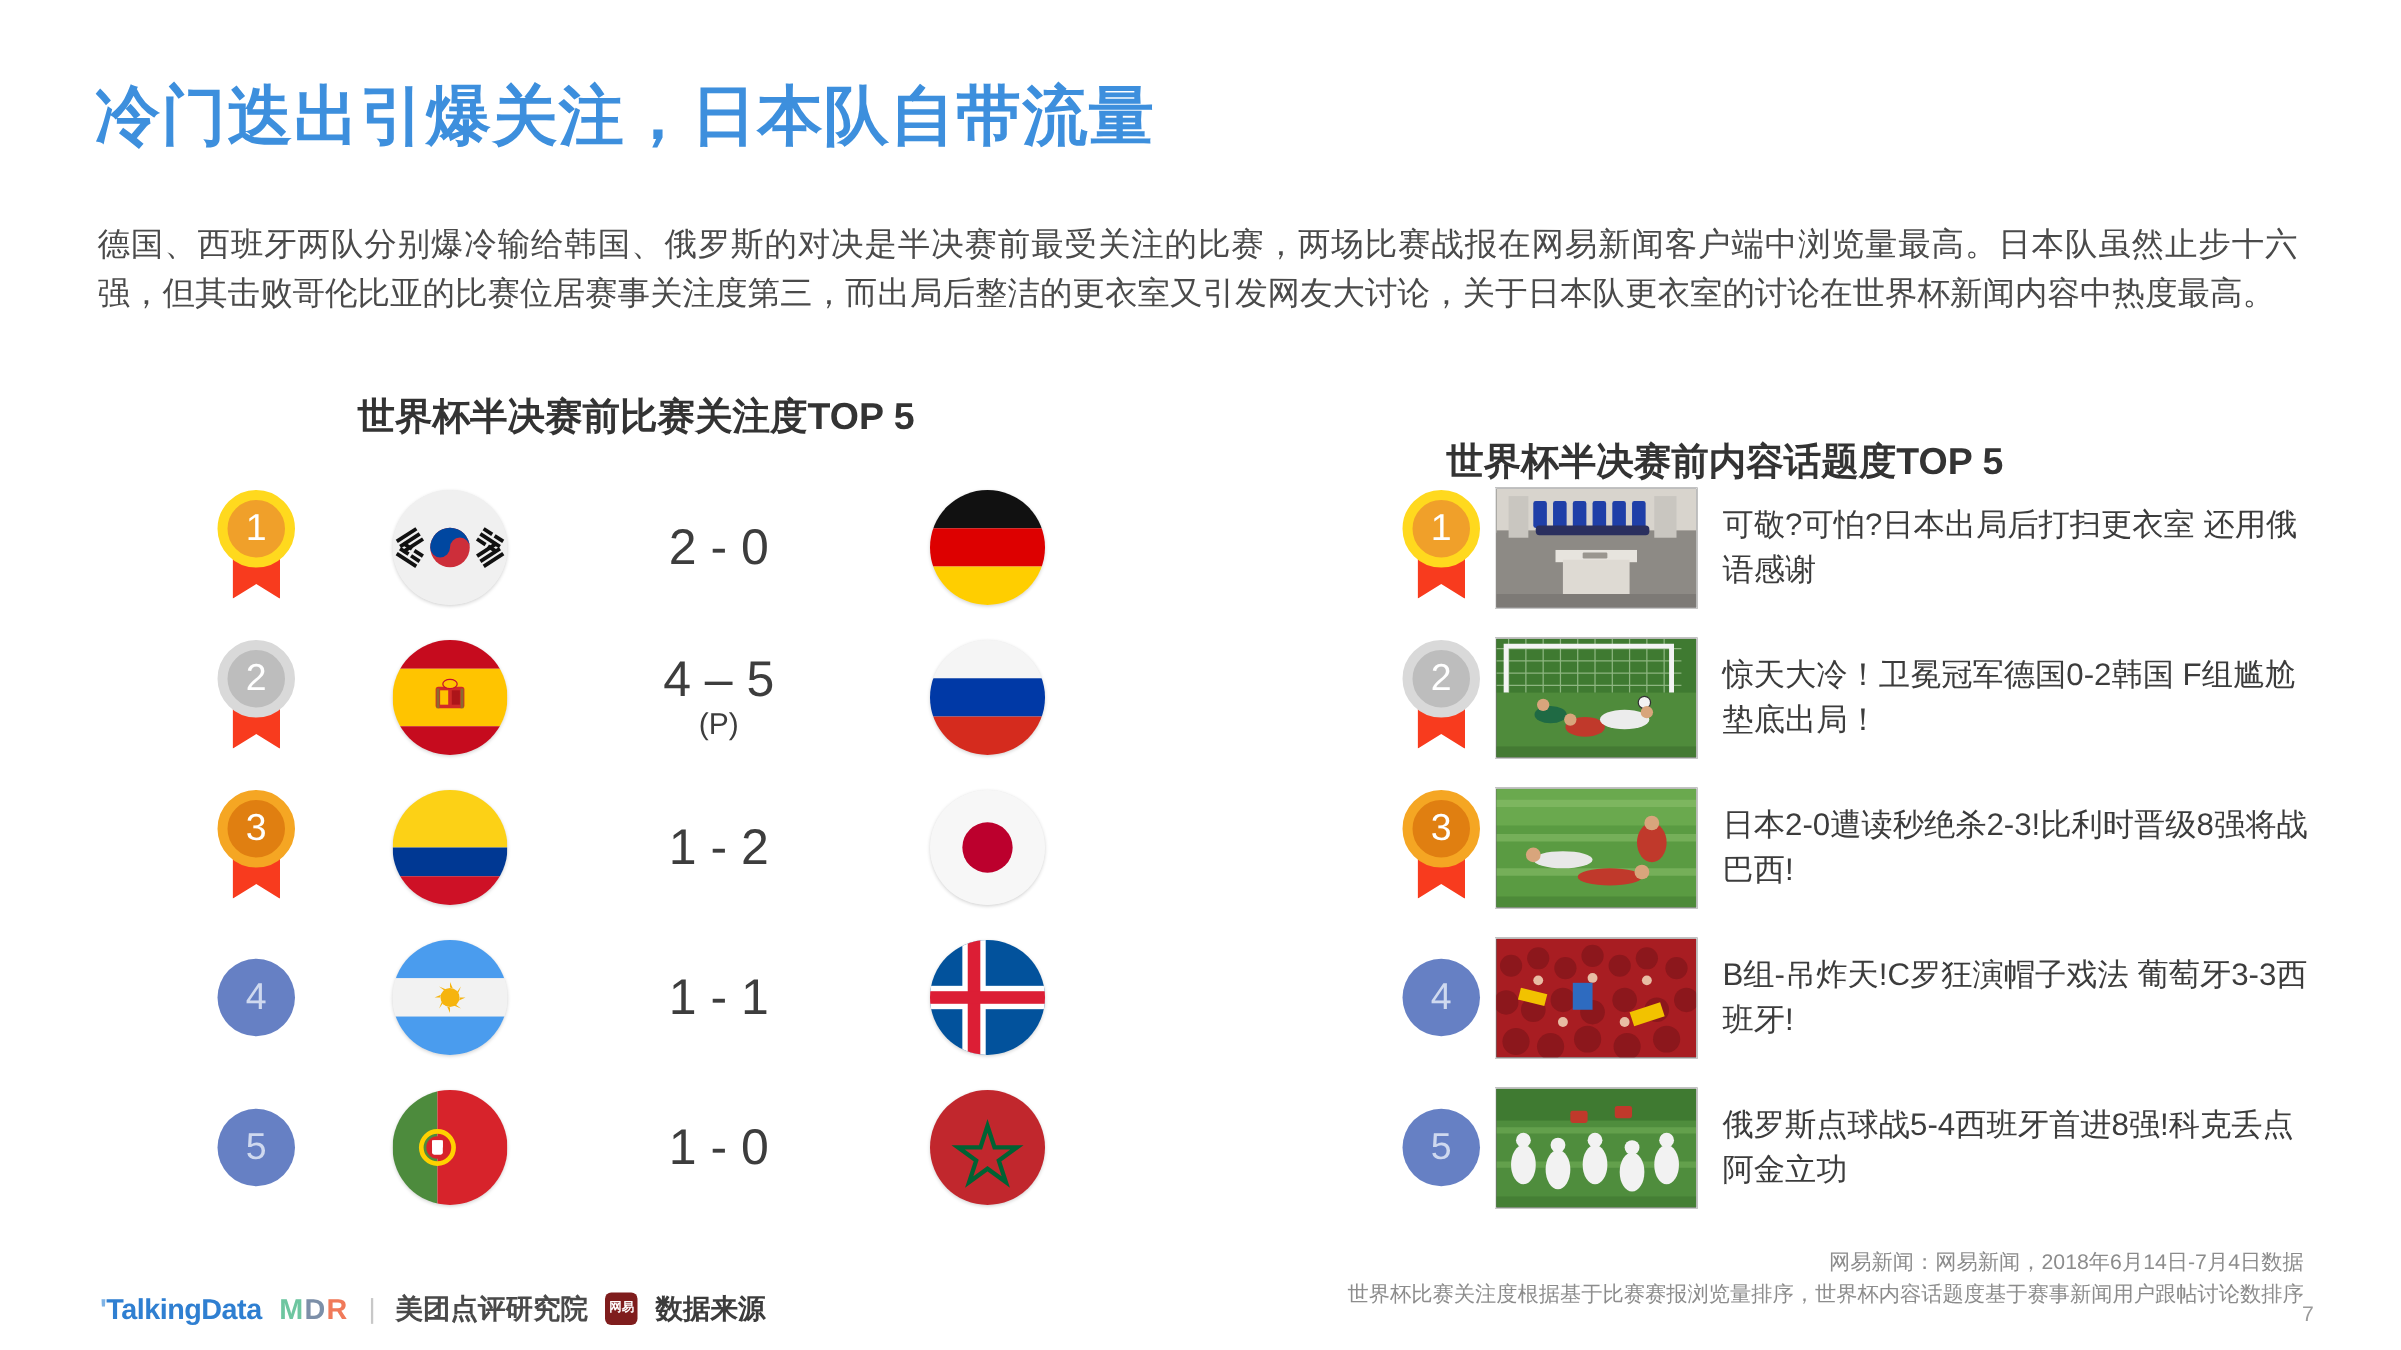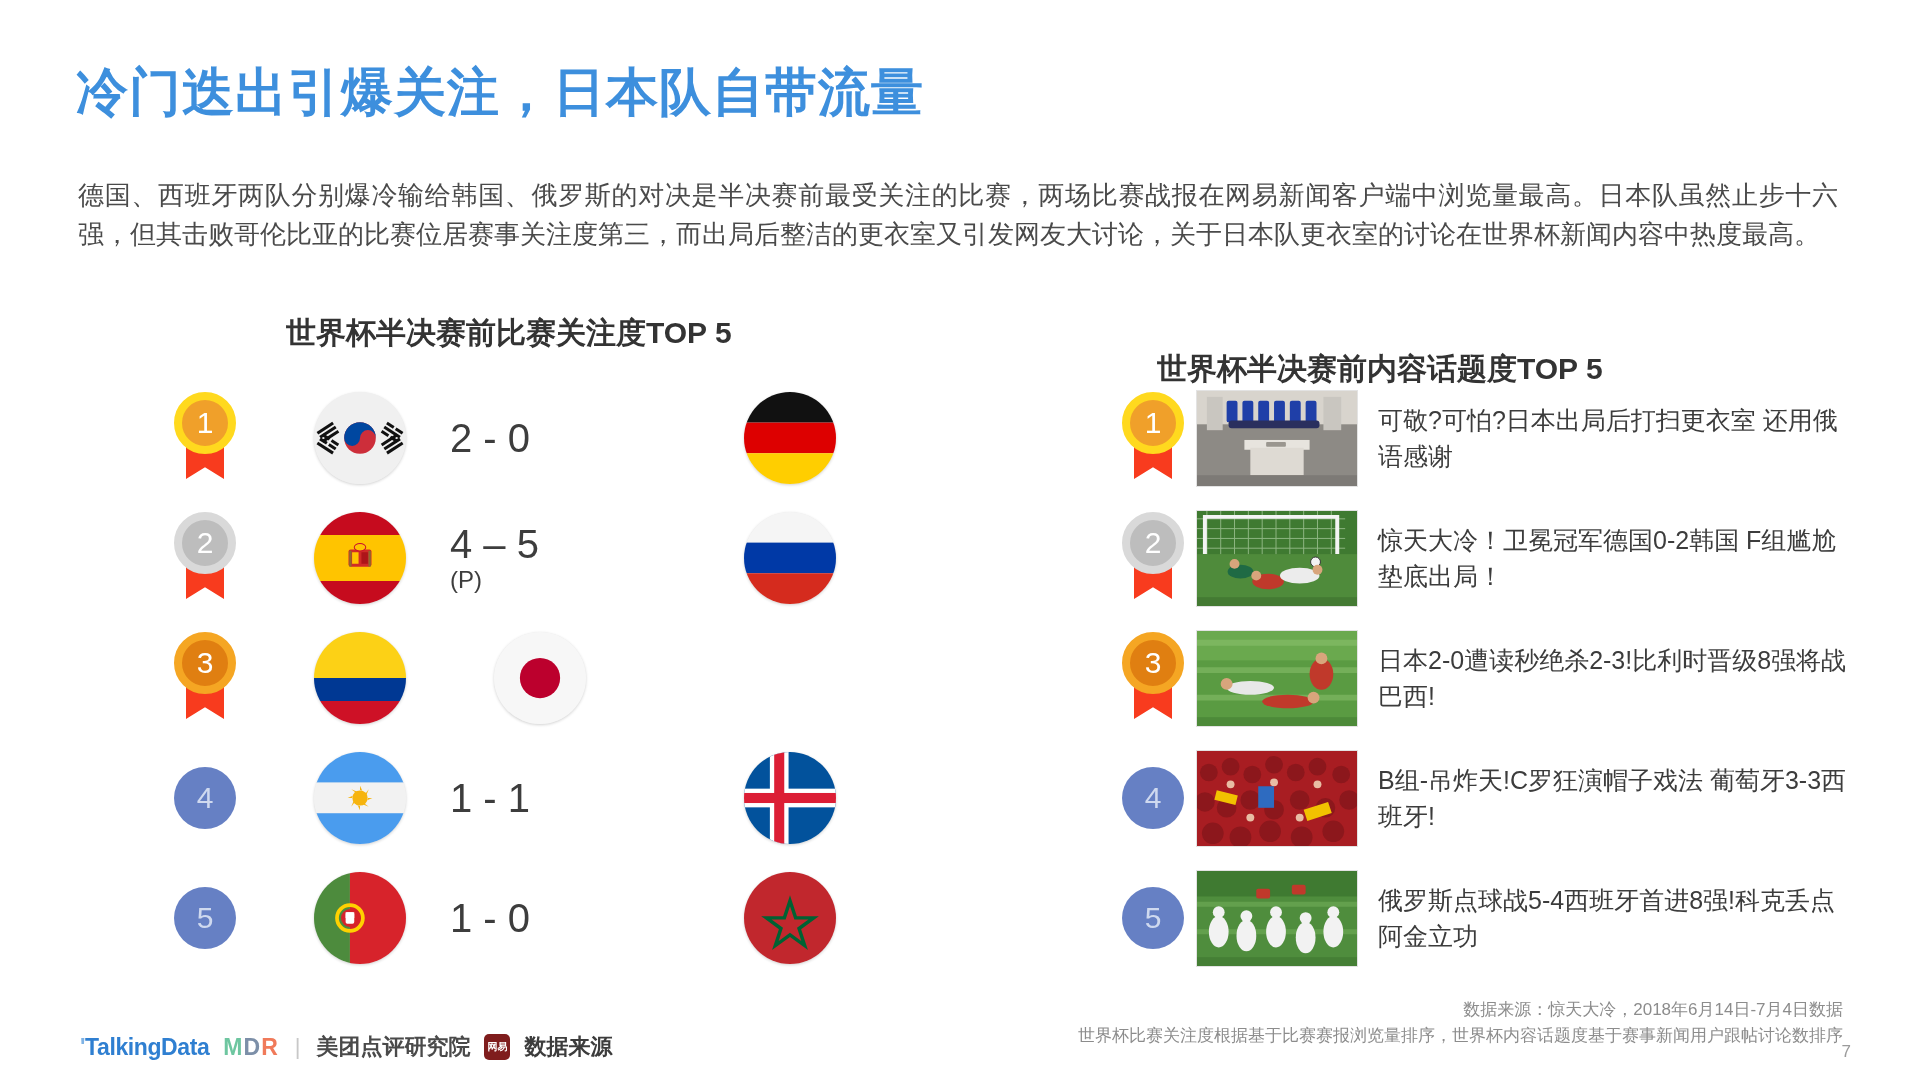--- a/index.html
+++ b/index.html
@@ -38,21 +38,21 @@
 
   
   .left-panel{position:absolute;left:140px;top:378px;width:740px;}
   .match-row{
     position:relative;height:120px;
     display:flex;align-items:center;
   }
   .rank-cell{width:130px;display:flex;justify-content:center;align-items:center;}
   .flag-cell{width:180px;display:flex;justify-content:center;align-items:center;}
   .score-cell{
-    width:250px;
+    width:250px;text-align:center;
     font-size:40px;color:#3d3d3d;font-weight:300;
     line-height:1.05;
   }
   .score-sub{display:block;font-size:24px;margin-top:2px;}
 
   
   .medal{position:relative;width:62px;height:92px;}
   .medal .disc{
     position:absolute;left:0;top:0;width:62px;height:62px;border-radius:50%;
     display:flex;align-items:center;justify-content:center;
@@ -233,20 +233,24 @@
           </div>
         </div>
      <div class="flag-cell">
        <div class="flag" title="哥伦比亚">
             <svg viewBox="0 0 64 64">
               <rect width="64" height="32" fill="#fcd116"></rect>
               <rect y="32" width="64" height="16" fill="#003893"></rect>
               <rect y="48" width="64" height="16" fill="#ce1126"></rect>
             </svg>
           </div>
+     </div>
+     <div class="score-cell">
+       <span>1 - 2</span>
+       
      </div>
      <div class="flag-cell">
        <div class="flag" title="日本">
             <svg viewBox="0 0 64 64">
               <rect width="64" height="64" fill="#f7f7f7"></rect>
               <circle cx="32" cy="32" r="14" fill="#bc002d"></circle>
             </svg>
           </div>
      </div>
       </div>
@@ -487,21 +491,21 @@
               <rect x="96" y="14" width="14" height="10" rx="2"></rect>
             </g>
      <rect y="88" width="162" height="9" fill="#457f35"></rect>
    </svg>
         </div>
      <div class="topic-text">俄罗斯点球战5-4西班牙首进8强!科克丢点阿金立功</div>
       </div>
     </div>
 
   <div class="source-lines">
-    <div>数据来源：惊天大冷，2018年6月14日-7月4日数据</div>
+    <div>网易新闻：网易新闻，2018年6月14日-7月4日数据</div>
     <div>世界杯比赛关注度根据基于比赛赛报浏览量排序，世界杯内容话题度基于赛事新闻用户跟帖讨论数排序</div>
   </div>
   <div class="page-num">7</div>
 
   <div class="logo-bar">
     <span class="logo-td"><span class="dot">'</span><span>TalkingData</span></span>
     <span class="logo-mdr"><span class="m">M</span><span class="d">D</span><span class="r">R</span></span>
     <span class="logo-sep">|</span>
     <span class="logo-mt">美团点评研究院</span>
     <span class="logo-ne-icon">网易</span>

